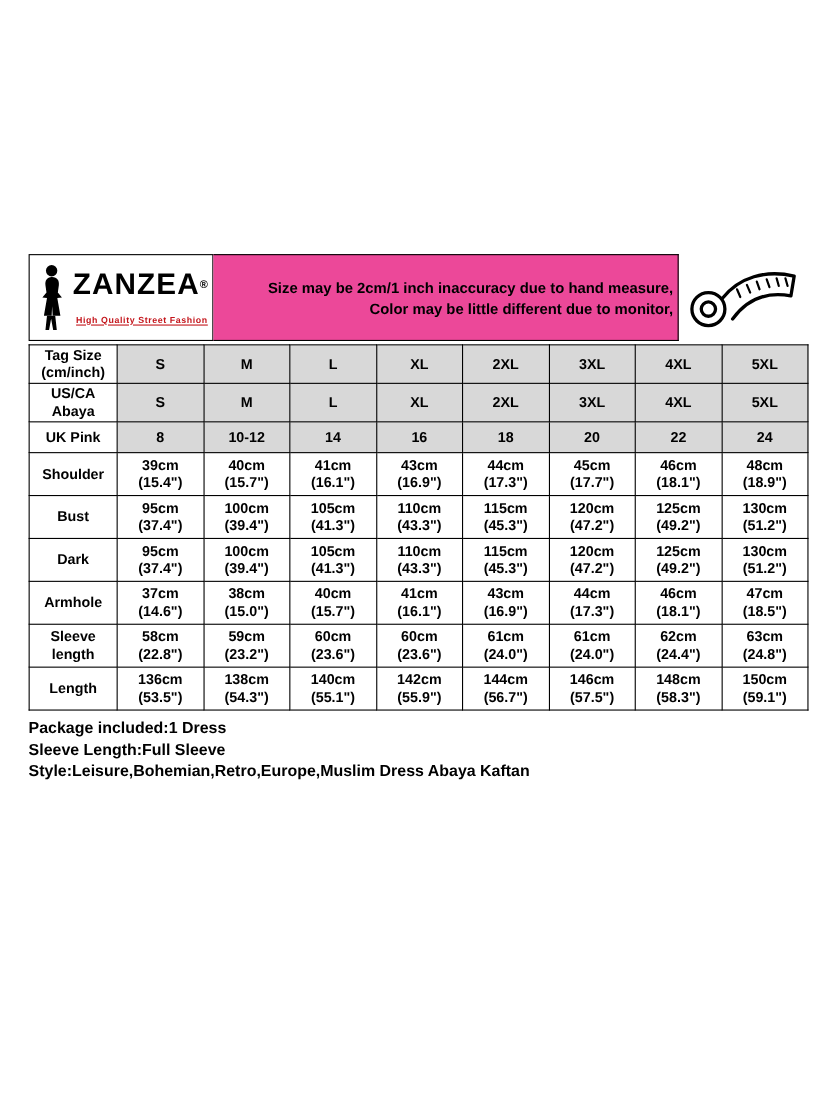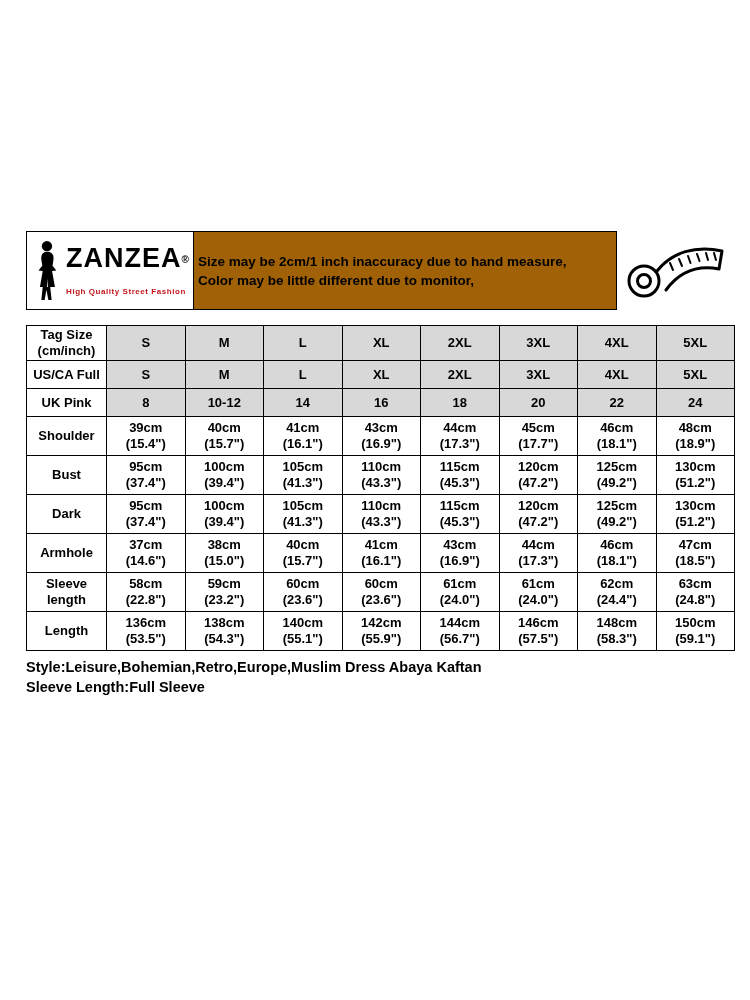--- a/index.html
+++ b/index.html
@@ -15,35 +15,35 @@
   .content { position: absolute; left: 26px; top: 231px; width: 709px; }
 
   
   .header { display: flex; align-items: stretch; height: 79px; }
   .logo-box {
     width: 168px; border: 1px solid #000; background: #fff;
     display: flex; align-items: center; justify-content: center; gap: 5px;
     box-sizing: border-box;
   }
   .figure-icon svg { display: block; }
-  .brand-block { display: flex; flex-direction: column; align-items: flex-start; }
+  .brand-block { display: flex; flex-direction: column; align-items: flex-end; }
   .brand-line { display: flex; align-items: flex-start; line-height: 26px; }
   .brand-name { font-size: 27px; font-weight: bold; letter-spacing: 1px; }
   .reg { font-size: 10px; font-weight: bold; margin-top: 2px; }
-  .tagline { font-size: 8px; font-weight: bold; color: #c4161c; letter-spacing: 0.55px; margin-top: 14px; white-space: nowrap; }
+  .tagline { font-size: 8px; font-weight: bold; color: #c4161c; letter-spacing: 0.55px; margin-top: 14px; white-space: nowrap; text-decoration: underline; }
   .notice-box {
-    width: 423px; border: 1px solid #000; border-left: none; background: #a16207;
+    width: 423px; border: 1px solid #000; border-left: none; background: #ec4899;
     display: flex; flex-direction: column; justify-content: center;
-    text-align: left; font-size: 13.5px; font-weight: bold; line-height: 19px;
+    text-align: right; font-size: 13.5px; font-weight: bold; line-height: 19px;
     box-sizing: border-box; padding: 0 4px;
   }
   .tape-box { flex: 1; display: flex; align-items: center; justify-content: center; }
 
   
-  .size-table { border-collapse: collapse; table-layout: fixed; width: 709px; margin-top: 15px; }
+  .size-table { border-collapse: collapse; table-layout: fixed; width: 709px; margin-top: 3px; }
   .size-table col.col-label { width: 80px; }
   .size-table th, .size-table td {
     border: 1px solid #000; background: #fff;
     text-align: center; vertical-align: middle;
     font-weight: bold; font-size: 13px; line-height: 16px; padding: 1px 0;
   }
   .size-table td.shaded { background: #d8d8d8; }
   .size-table tr.row-tag th, .size-table tr.row-tag td { height: 32px; }
   .size-table tr.row-size th, .size-table tr.row-size td { height: 25px; }
   .size-table tr.row-measure th, .size-table tr.row-measure td { height: 36px; }
@@ -132,21 +132,21 @@
             </td>
             <td class="shaded" style="background: rgb(216, 216, 216);">
               <div>4XL</div>
             </td>
             <td class="shaded" style="background: rgb(216, 216, 216);">
               <div>5XL</div>
             </td>
           </tr>
           <tr class="row-size">
             <th scope="row">
-              <div>US/CA Full</div>
+              <div>US/CA Abaya</div>
             </th>
             <td class="shaded" style="background: rgb(216, 216, 216);">
               <div>S</div>
             </td>
             <td class="shaded" style="background: rgb(216, 216, 216);">
               <div>M</div>
             </td>
             <td class="shaded" style="background: rgb(216, 216, 216);">
               <div>L</div>
             </td>
@@ -414,18 +414,19 @@
             </td>
             <td>
               <div>150cm</div>
               <div>(59.1")</div>
             </td>
           </tr>
         </tbody>
     </table>
 
     <div class="details">
+        <div>Package included:1 Dress</div>
+        <div>Sleeve Length:Full Sleeve</div>
         <div>Style:Leisure,Bohemian,Retro,Europe,Muslim Dress Abaya Kaftan</div>
-        <div>Sleeve Length:Full Sleeve</div>
       </div>
 
   </div>
 </div>
 
 </body></html>

